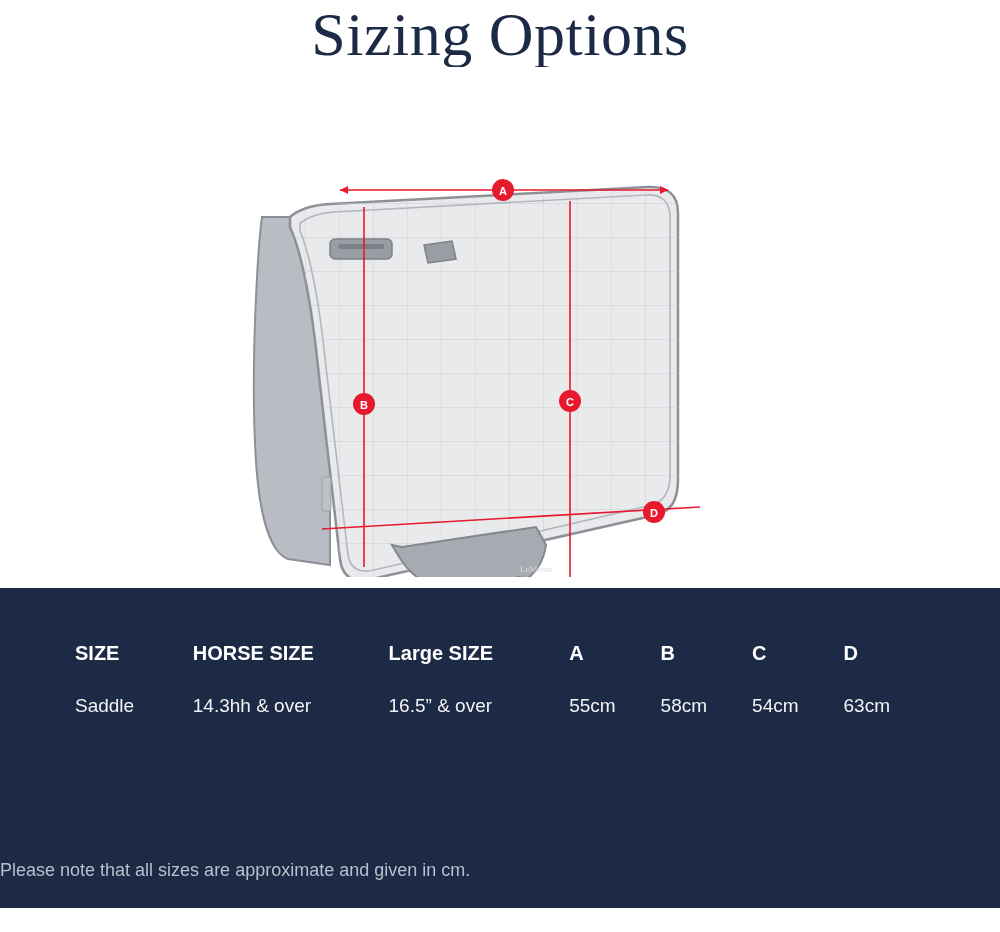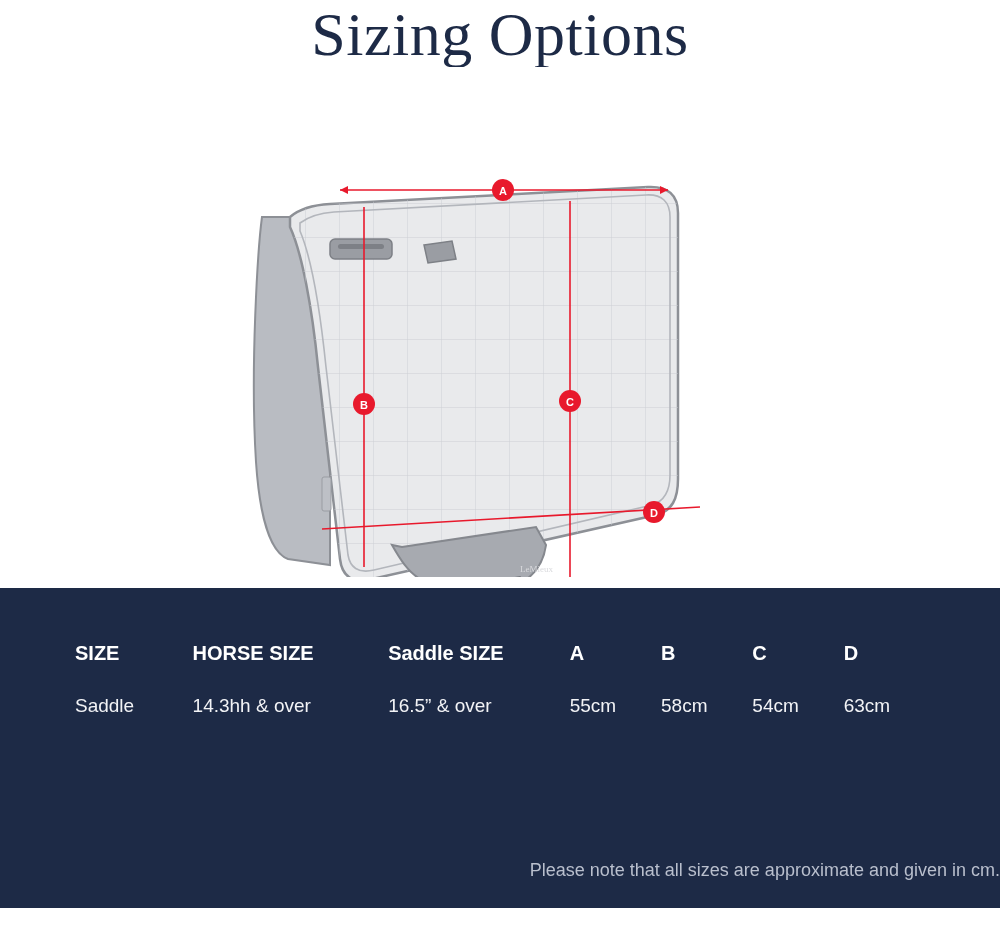--- a/index.html
+++ b/index.html
@@ -73,21 +73,21 @@
   }
   .col-size   { width:125px; }
   .col-horse  { width:205px; }
   .col-saddle { width:190px; }
   .col-a, .col-b, .col-c, .col-d { width:97px; }
 
   .footnote {
     position:absolute;
     left:0; top:272px;
     width:1000px;
-    text-align:right;
+    text-align:left;
     font-size:18px;
     color:#b9bfcd;
   }
 </style>
 </head>
 <body>
 
 <div class="page">
 
   <div class="title">Sizing Options</div>
@@ -192,21 +192,21 @@
       </g>
     </svg>
   </div>
 
   <div class="panel">
     <table class="sizes">
       <thead>
         <tr>
           <th class="col-size">SIZE</th>
           <th class="col-horse">HORSE SIZE</th>
-          <th class="col-saddle">Saddle SIZE</th>
+          <th class="col-saddle">Large SIZE</th>
           <th class="col-a">A</th>
           <th class="col-b">B</th>
           <th class="col-c">C</th>
           <th class="col-d">D</th>
         </tr>
       </thead>
       <tbody>
         <tr>
           <td>Saddle</td>
           <td>14.3hh &amp; over</td>

